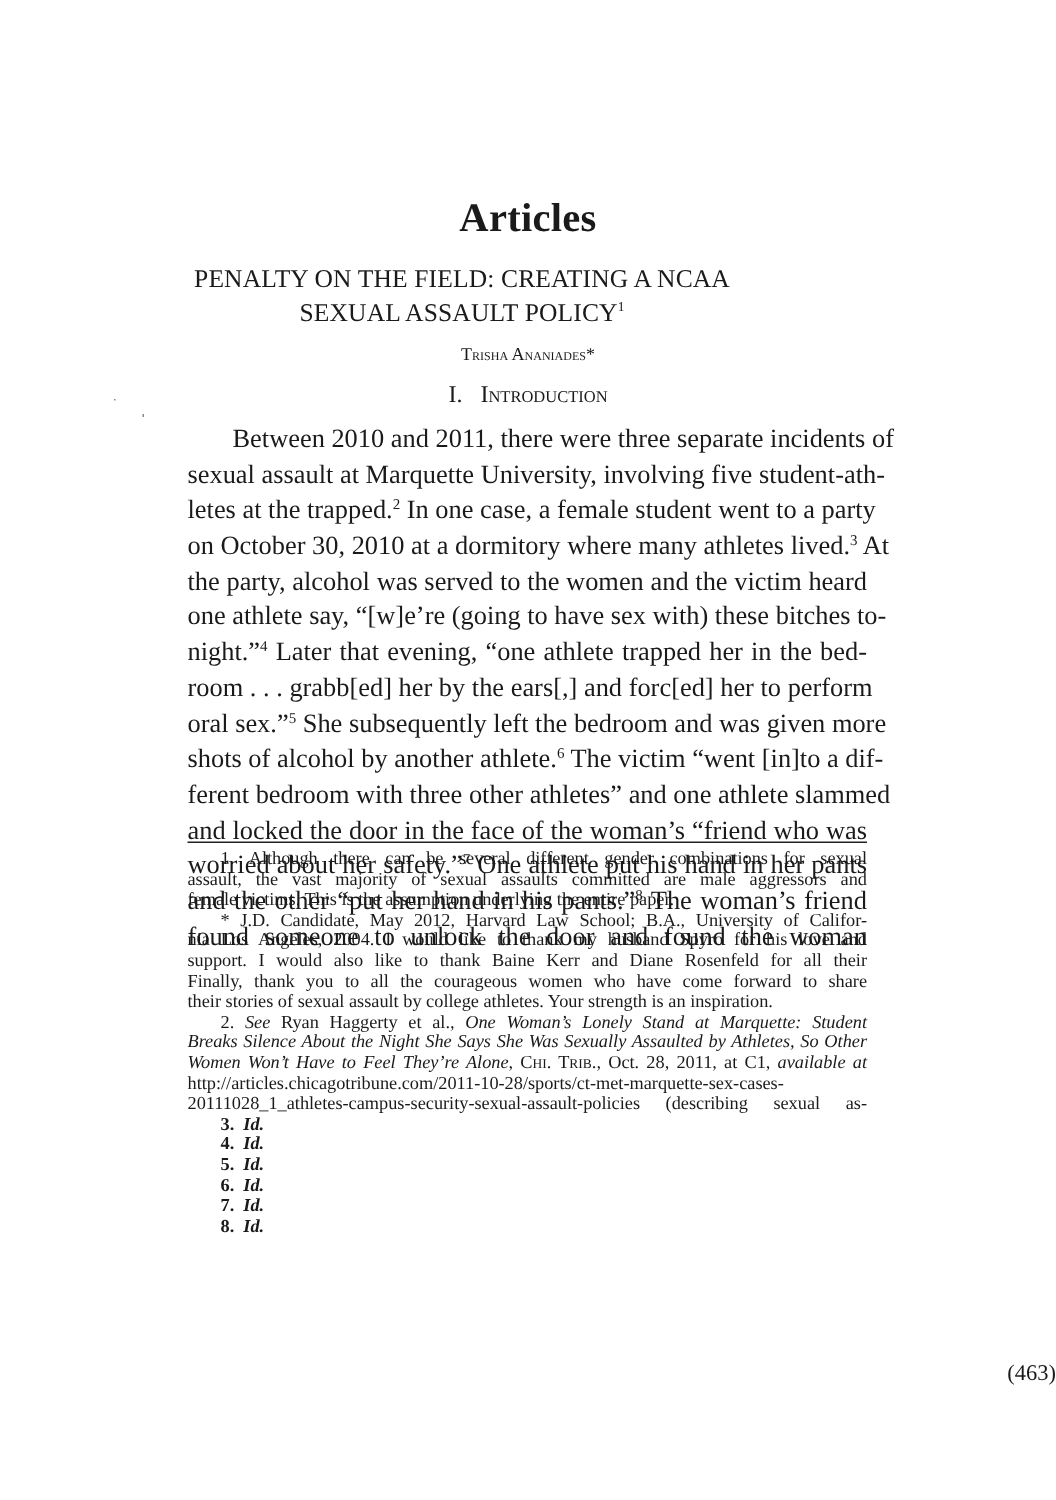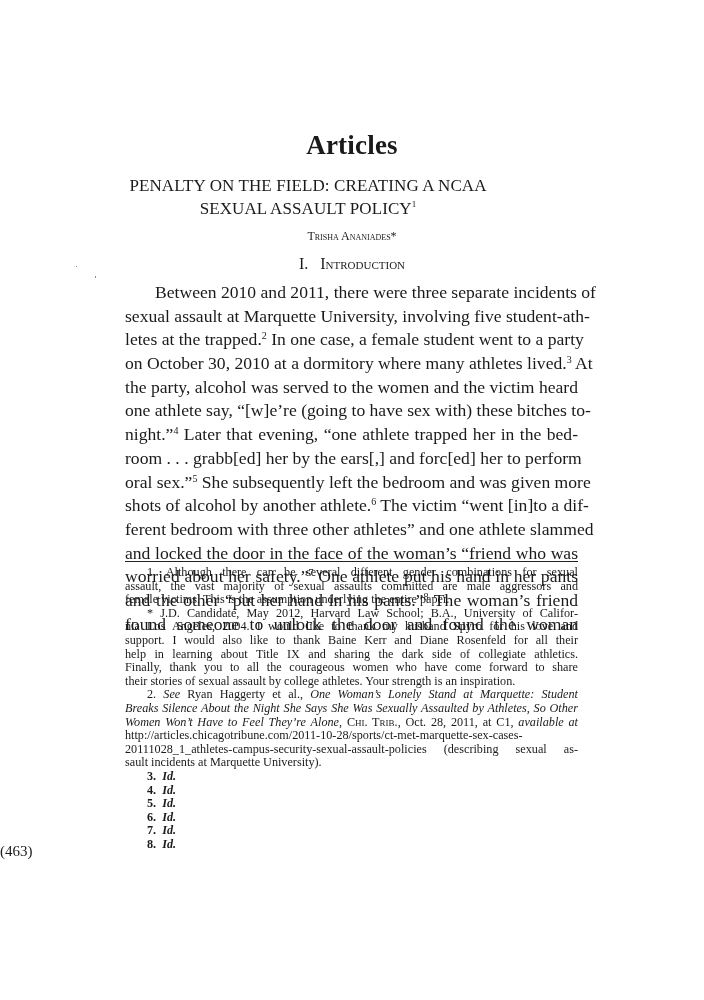--- a/index.html
+++ b/index.html
@@ -25,21 +25,21 @@
   .fnref { font-size: 10px; vertical-align: 6px; line-height: 0; }
   .rule { position: absolute; left: 125px; top: 561px; width: 453px; height: 0;
          border-top: 1px solid #222; }
   .footnotes { top: 566px; font-size: 12.2px; line-height: 13.6px; }
   .fn-line { display: block; white-space: nowrap; text-align: justify; text-align-last: justify; height: 13.6px; }
   .fn-line.indent { padding-left: 22px; }
   .fn-line.last { text-align-last: left; }
   .fn-short { display: block; padding-left: 22px; height: 13.6px; white-space: nowrap; font-weight: bold; }
   .sc { font-variant: small-caps; }
   .it { font-style: italic; }
-  .pagenum { position: absolute; top: 843px; left: 0; width: 704px; text-align: left;
+  .pagenum { position: absolute; top: 908px; left: 0; width: 704px; text-align: right;
          font-size: 15px; }
   .stray1 { position: absolute; left: 76px; top: 266px; width: 1px; height: 1px; background: #888; }
   .stray2 { position: absolute; left: 95px; top: 276px; width: 1px; height: 2px; background: #888; }
 </style>
 </head>
 <body>
 
 <div class="page">
 
   <div class="stray1"></div>
@@ -78,29 +78,27 @@
 
   <div class="rule"></div>
 
   <div class="col footnotes" id="footnotes">
       <span class="fn-line indent">1. Although there can be several different gender combinations for sexual</span>
       <span class="fn-line">assault, the vast majority of sexual assaults committed are male aggressors and</span>
       <span class="fn-line last">female victims.  This is the assumption underlying the entire paper.</span>
       <span class="fn-line indent">* J.D. Candidate, May 2012, Harvard Law School; B.A., University of Califor-</span>
       <span class="fn-line">nia Los Angeles, 2004. I would like to thank my husband Spyro for his love and</span>
       <span class="fn-line">support. I would also like to thank Baine Kerr and Diane Rosenfeld for all their</span>
-      <span class="fn-line">help in learning about Title IX and sharing the dark side of collegiate athletics.</span>
       <span class="fn-line">Finally, thank you to all the courageous women who have come forward to share</span>
       <span class="fn-line last">their stories of sexual assault by college athletes. Your strength is an inspiration.</span>
       <span class="fn-line indent"><span>2. </span><span class="it">See</span><span> Ryan Haggerty et al., </span><span class="it">One Woman’s Lonely Stand at Marquette: Student</span></span>
       <span class="fn-line"><span class="it">Breaks Silence About the Night She Says She Was Sexually Assaulted by Athletes, So Other</span></span>
       <span class="fn-line"><span class="it">Women Won’t Have to Feel They’re Alone</span><span>, </span><span class="sc">Chi. Trib.</span><span>, Oct. 28, 2011, at C1, </span><span class="it">available at</span></span>
       <span class="fn-line"><span>http://articles.chicagotribune.com/2011-10-28/sports/ct-met-marquette-sex-cases-</span></span>
       <span class="fn-line"><span>20111028_1_athletes-campus-security-sexual-assault-policies (describing sexual as-</span></span>
-      <span class="fn-line last"><span>sault incidents at Marquette University).</span></span>
       <span class="fn-short"><span>3.&nbsp;&nbsp;</span><span class="it">Id.</span></span>
       <span class="fn-short"><span>4.&nbsp;&nbsp;</span><span class="it">Id.</span></span>
       <span class="fn-short"><span>5.&nbsp;&nbsp;</span><span class="it">Id.</span></span>
       <span class="fn-short"><span>6.&nbsp;&nbsp;</span><span class="it">Id.</span></span>
       <span class="fn-short"><span>7.&nbsp;&nbsp;</span><span class="it">Id.</span></span>
       <span class="fn-short"><span>8.&nbsp;&nbsp;</span><span class="it">Id.</span></span>
     </div>
 
   <div class="pagenum">(463)</div>
 </div>

